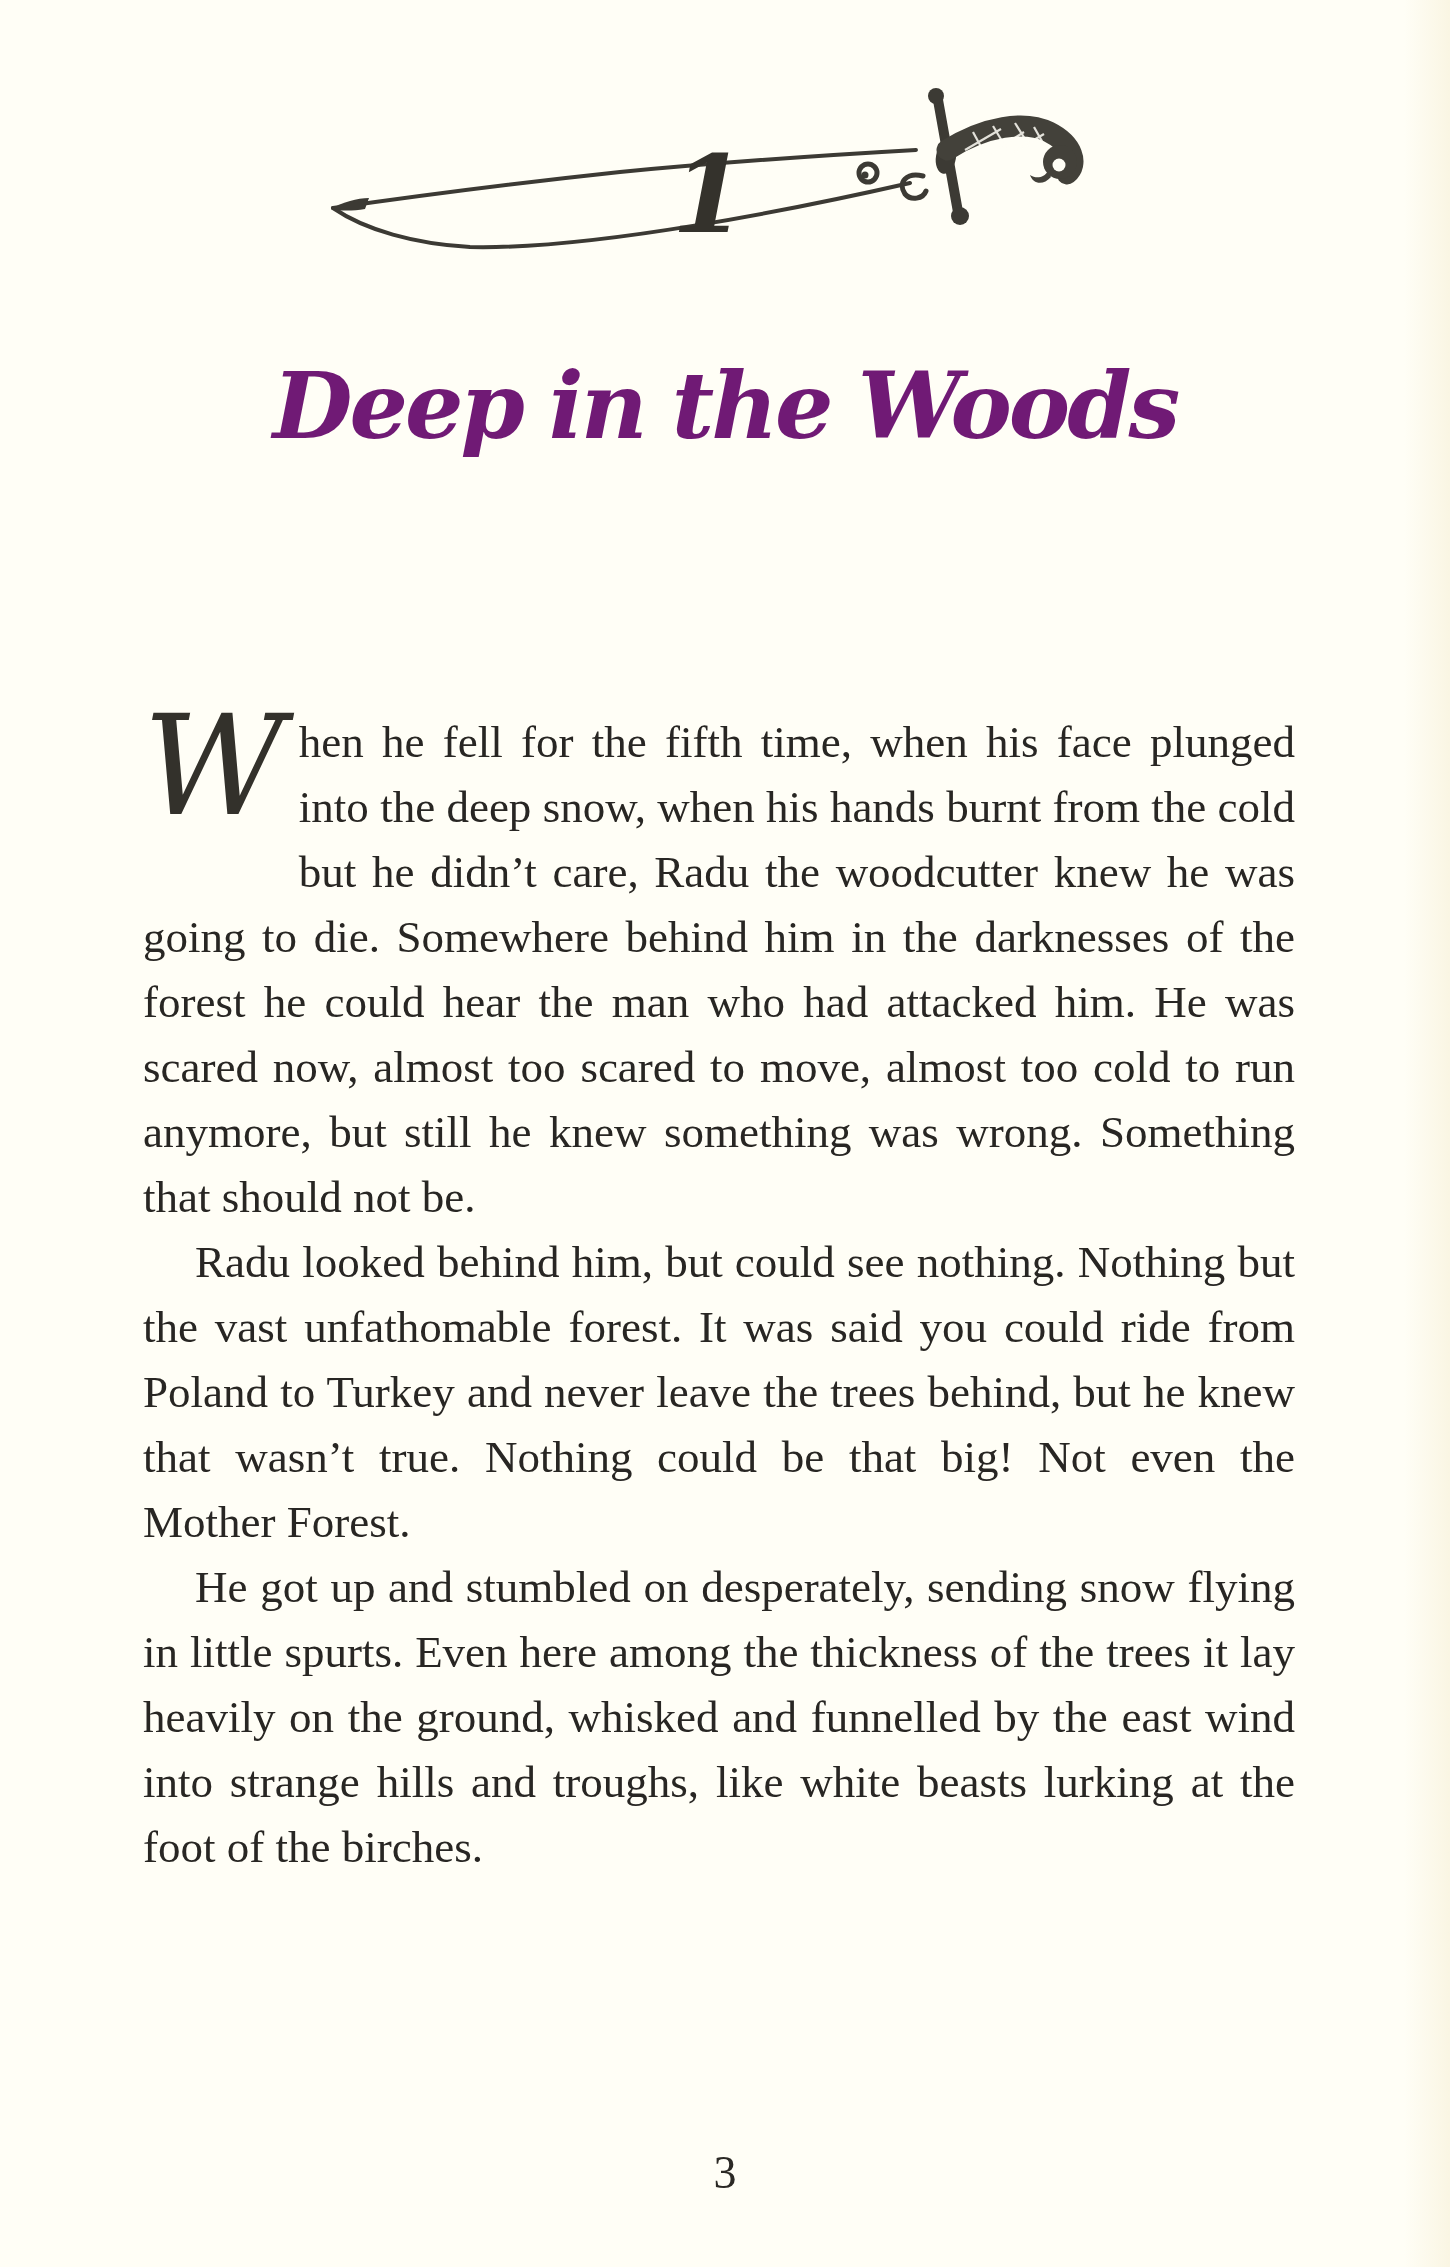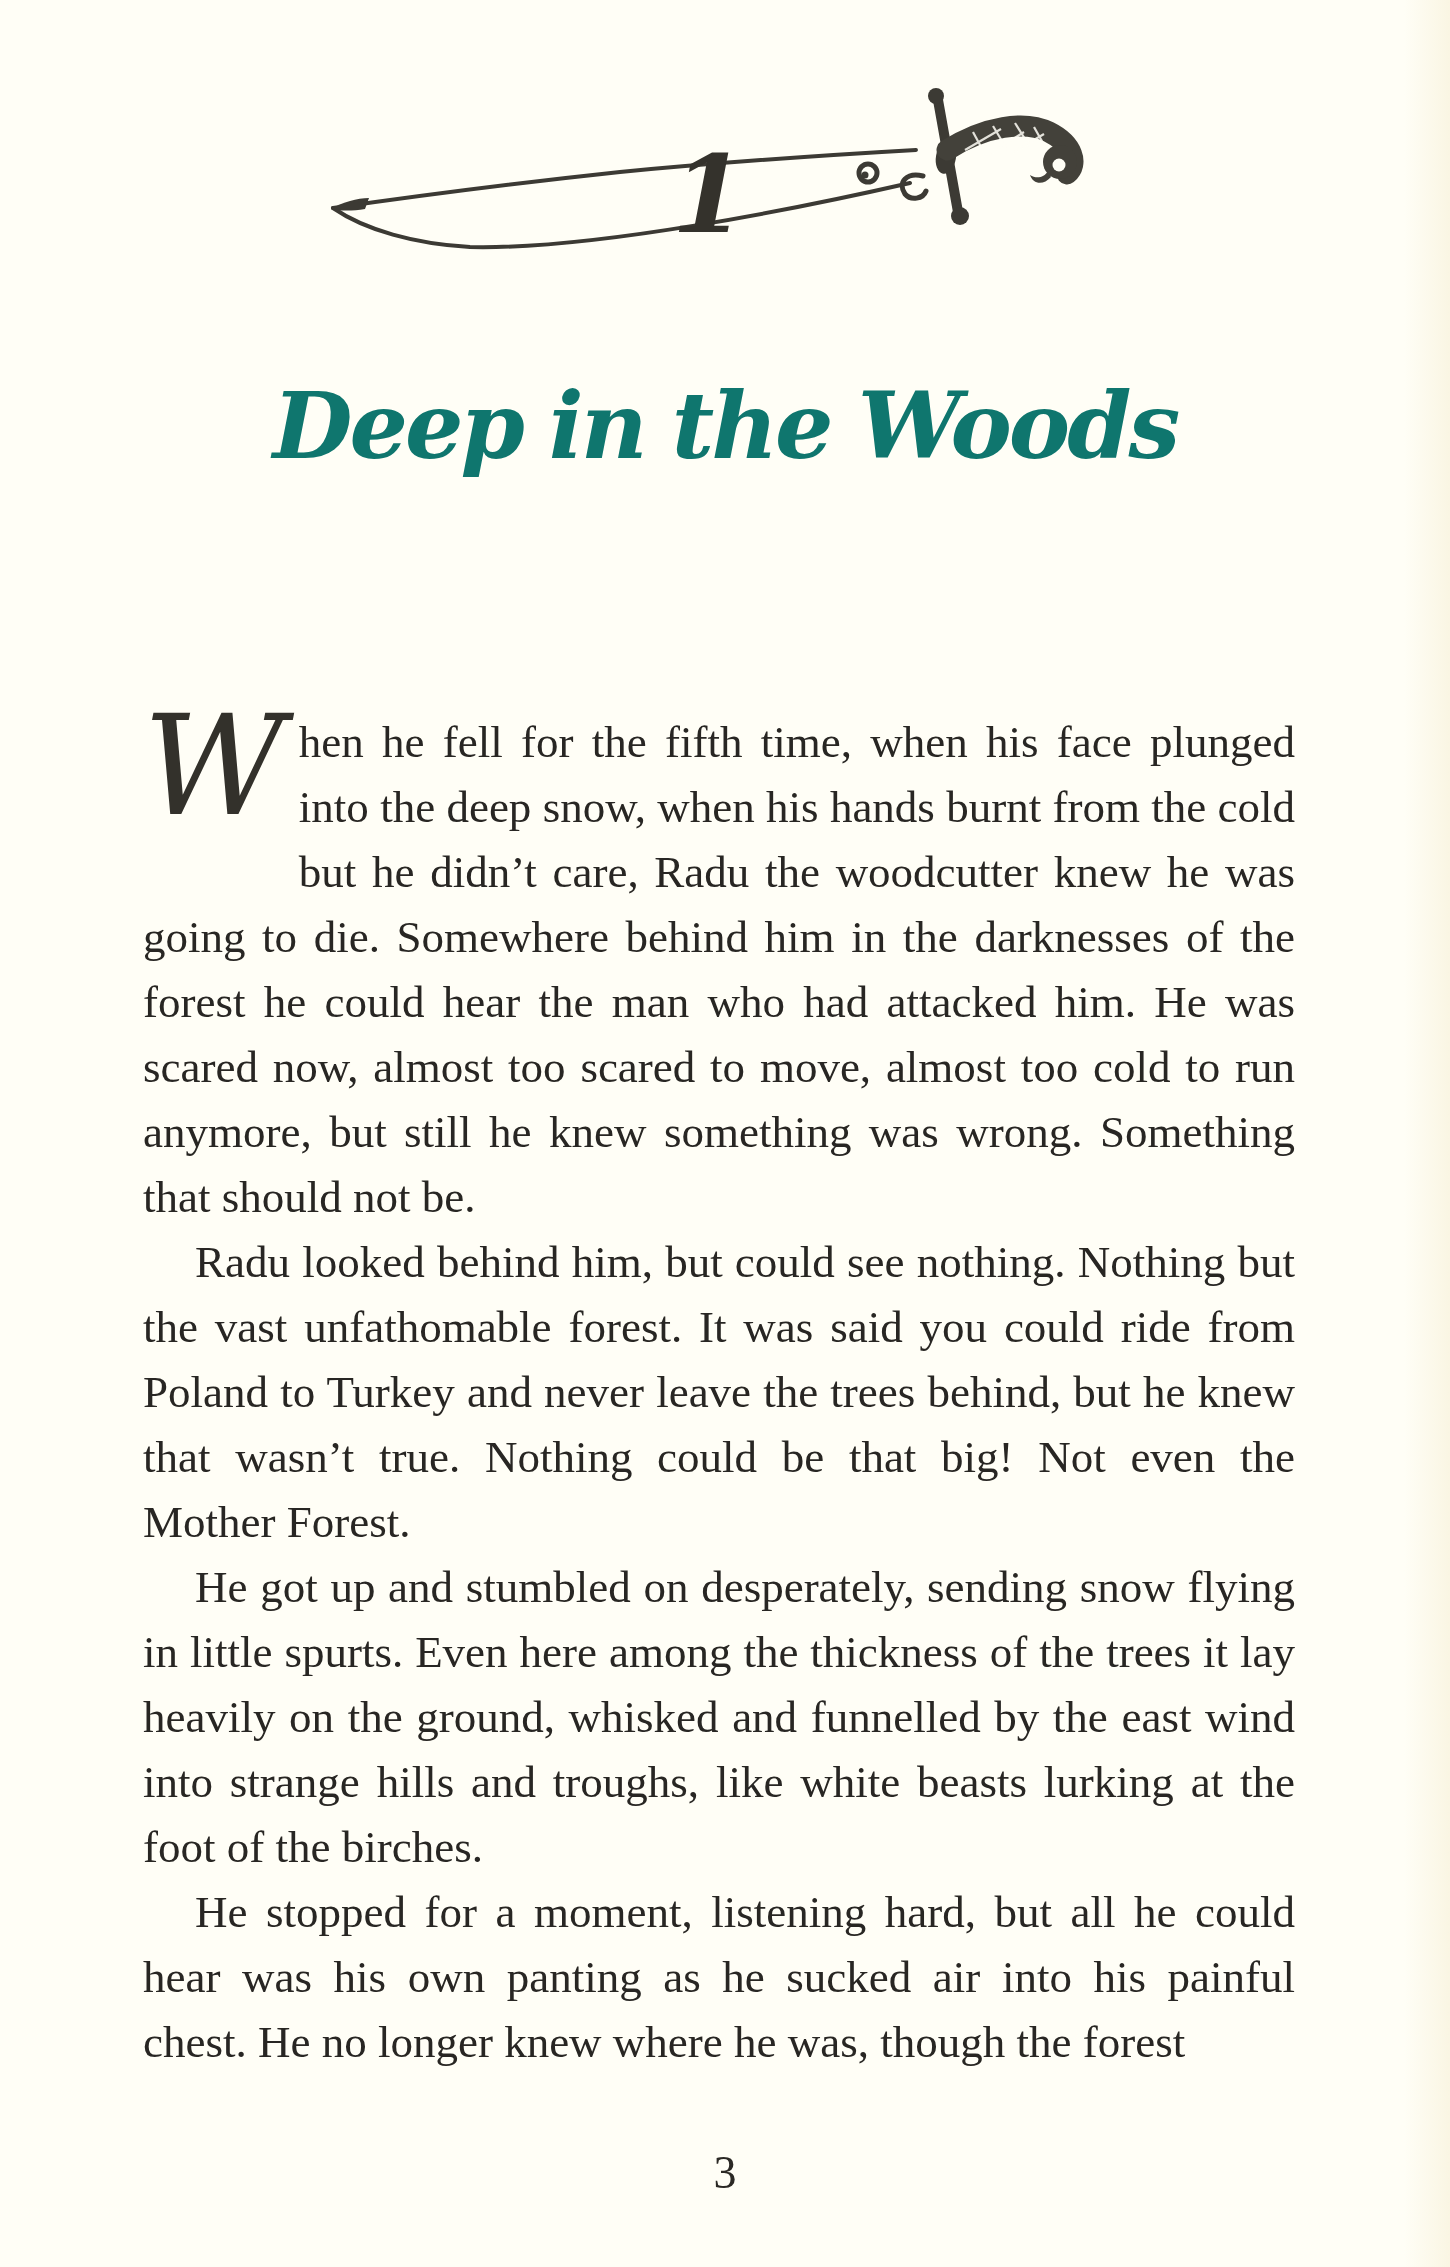--- a/index.html
+++ b/index.html
@@ -33,31 +33,31 @@
     top: 142px;
     font-family: "DejaVu Serif", serif;
     font-style: italic;
     font-weight: bold;
     font-size: 106px;
     line-height: 1;
     color: #34322C;
   }
   .chapter-title {
     position: absolute;
-    top: 372px;
+    top: 352px;
     left: 0;
     width: 100%;
     text-align: center;
     font-family: "DejaVu Serif", serif;
     font-style: italic;
     font-weight: bold;
     font-size: 92px;
     letter-spacing: -3px;
     word-spacing: -2px;
-    color: #0f766e;
+    color: #701a75;
     white-space: nowrap;
   }
   .body-text {
     position: absolute;
     left: 143px;
     top: 710px;
     width: 1152px;
     font-size: 45px;
     line-height: 65px;
     text-align: justify;
@@ -138,20 +138,17 @@
   <div class="body-text">
     <p class="first">
       <span class="dropcap">W</span><span>hen he fell for the fifth time, when his face plunged into the deep snow, when his hands burnt from the cold but he didn’t care, Radu the woodcutter knew he was going to die. Somewhere behind him in the darknesses of the forest he could hear the man who had attacked him. He was scared now, almost too scared to move, almost too cold to run anymore, but still he knew something was wrong. Something that should not be.</span>
     </p>
     <p>
       <span>Radu looked behind him, but could see nothing. Nothing but the vast unfathomable forest. It was said you could ride from Poland to Turkey and never leave the trees behind, but he knew that wasn’t true. Nothing could be that big! Not even the Mother Forest.</span>
     </p>
     <p>
       <span>He got up and stumbled on desperately, sending snow flying in little spurts. Even here among the thickness of the trees it lay heavily on the ground, whisked and funnelled by the east wind into strange hills and troughs, like white beasts lurking at the foot of the birches.</span>
     </p>
-    <p>
-      <span>He stopped for a moment, listening hard, but all he could hear was his own panting as he sucked air into his painful chest. He no longer knew where he was, though the forest</span>
-    </p>
   </div>
 
   <div class="page-number">3</div>
 
 </div>
 
 </body></html>

